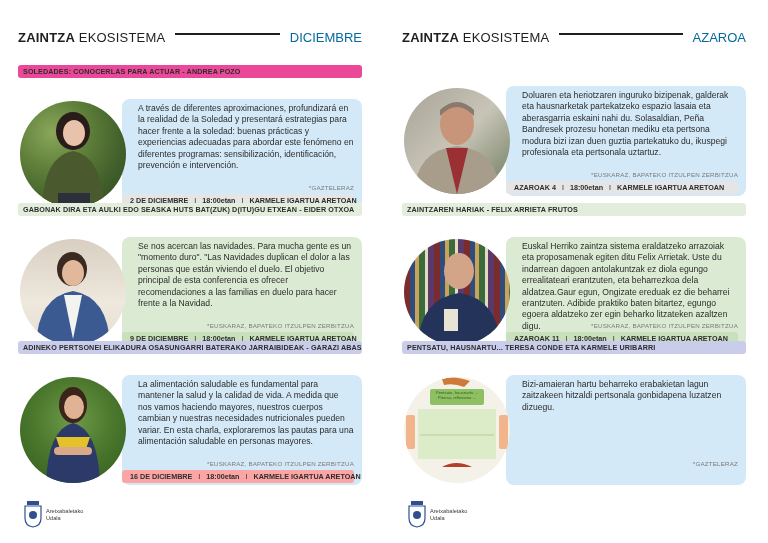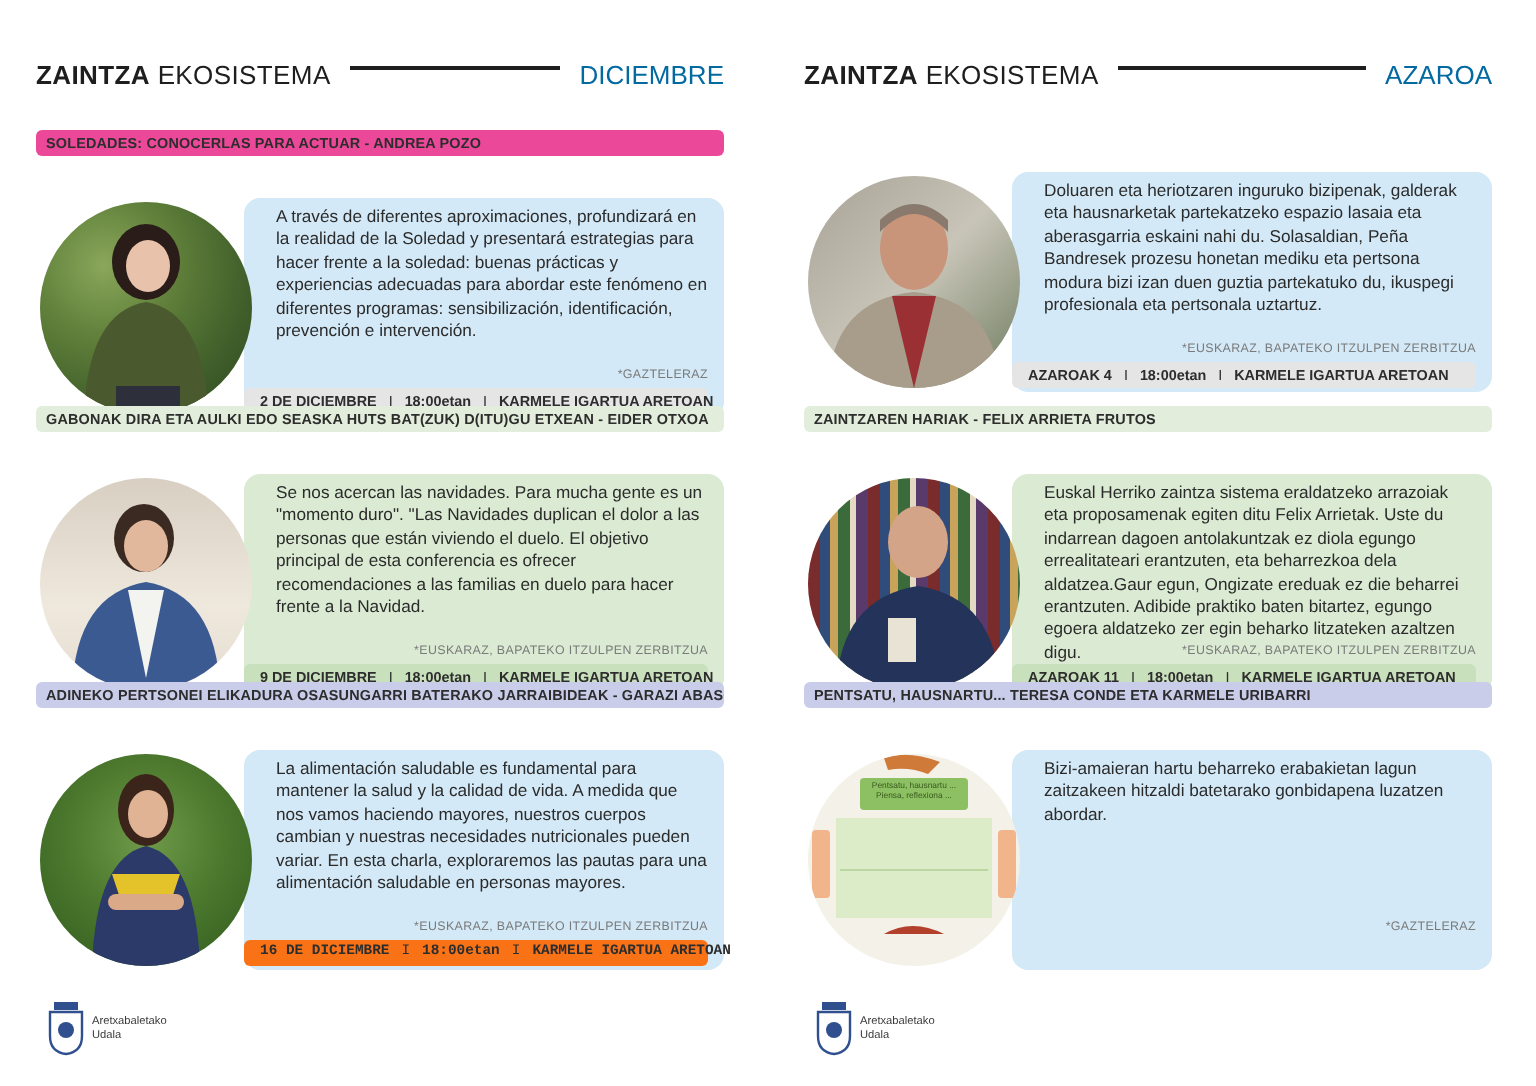--- a/index.html
+++ b/index.html
@@ -29,21 +29,21 @@
   .photo { position: absolute; left: 2px; top: 2px; width: 106px; height: 106px; border-radius: 50%; overflow: hidden; }
 
   .blue .title-strip { background: #ec4899; }
   .blue .card { background: #d3e9f7; }
   .blue .meta { background: #e5e5e5; }
   .green .title-strip { background: #e2eedb; }
   .green .card { background: #dbebd3; }
   .green .meta { background: #c9e0bd; }
   .lav .title-strip { background: #c9cdea; }
   .lav .card { background: #d3e9f7; }
-  .lav .meta { background: #f97316; font-family: Liberation Mono, monospace; }
+  .lav .meta { background: #fca5a5; }
 
   .logo { position: absolute; top: 501px; left: 24px; display: flex; align-items: center; }
   .logo .shield { width: 18px; height: 27px; position: relative; }
   .logo .label { margin-left: 4px; font-size: 5.6px; line-height: 7px; color: #3a3a3a; }
 
   
   .p-bg-forest { background: radial-gradient(circle at 30% 30%, #8aa75a 0%, #5f7f3a 35%, #3f5e2a 70%, #2e4a20 100%); }
   .p-bg-room { background: linear-gradient(180deg, #d8cfc2 0%, #efe8dd 60%, #e5ddd0 100%); }
   .p-bg-garden { background: radial-gradient(circle at 50% 40%, #6f9a4a 0%, #4d7a2e 45%, #2f5a1e 100%); }
   .p-bg-indoor { background: linear-gradient(135deg, #a7a295 0%, #c8c5b8 50%, #6d7b5e 100%); }
@@ -193,21 +193,21 @@
           <rect x="2" y="38" width="9" height="34" rx="2" fill="#f2b48a"></rect>
           <rect x="95" y="38" width="9" height="34" rx="2" fill="#f2b48a"></rect>
           <line x1="16" y1="58" x2="90" y2="58" stroke="#9cc07a" stroke-width="0.6"></line>
           <path d="M38 90 Q52 82 68 90 Z" fill="#b3402a"></path>
         </svg>
         <div style="position:absolute;left:26px;top:13px;width:54px;text-align:center;font-size:4.2px;line-height:5px;color:#3b5a1e;">
           <div>Pentsatu, hausnartu ...</div>
           <div>Piensa, reflexiona ...</div>
         </div>
       </div>
-      <div class="desc">Bizi-amaieran hartu beharreko erabakietan lagun zaitzakeen hitzaldi batetarako gonbidapena luzatzen abordar.</div>
+      <div class="desc">Bizi-amaieran hartu beharreko erabakietan lagun zaitzakeen hitzaldi pertsonala gonbidapena luzatzen dizuegu.</div>
       <div class="lang">*GAZTELERAZ</div>
     </div>
   </div>
 
   <div class="logo">
     <div class="shield">
       <svg width="18" height="27" viewBox="0 0 18 27">
         <rect x="3" y="0" width="12" height="4" fill="#2f4f8f"></rect>
         <path d="M1 5 L17 5 L17 17 Q17 25 9 26 Q1 25 1 17 Z" fill="#ffffff" stroke="#2f4f8f" stroke-width="1.2"></path>
         <circle cx="9" cy="14" r="4" fill="#2f4f8f"></circle>

